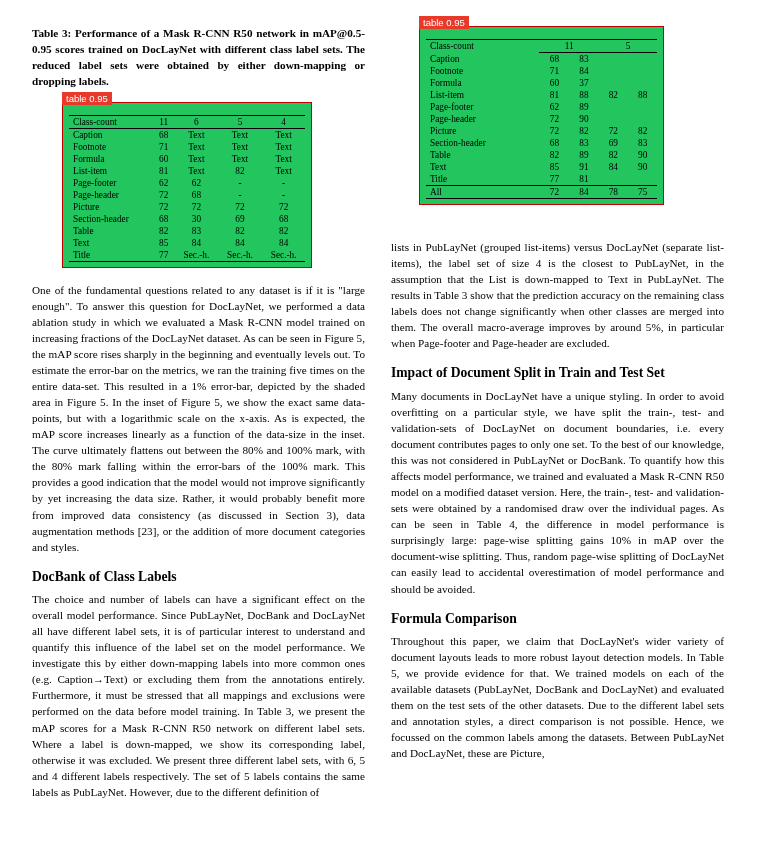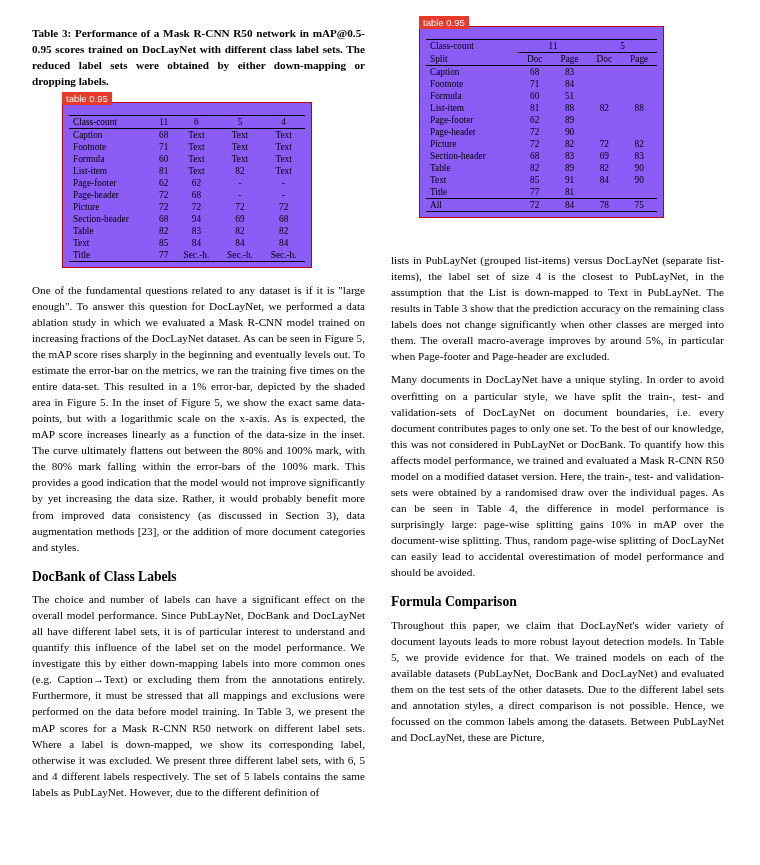--- a/index.html
+++ b/index.html
@@ -40,21 +40,21 @@
     text-align: justify;
     margin: 0 0 12px 0;
   }
   
   .table-wrap {
     position: relative;
     border: 1px solid #c00000;
     margin: 0 auto 6px auto;
     box-sizing: border-box;
     padding: 12px 6px 5px 6px;
-    background: #8b5cf6;
+    background: #22c55e;
   }
   .tw-left { width: 250px; margin-left: 30px; }
   .tw-right { width: 245px; margin-left: 28px; }
   .tag {
     position: absolute;
     top: -11px;
     left: -1px;
     background: #e8392a;
     color: #ffffff;
     font-family: "Liberation Sans", sans-serif;
@@ -167,21 +167,21 @@
             <tr>
               <td class="lbl">Picture</td>
               <td>72</td>
               <td>72</td>
               <td>72</td>
               <td>72</td>
             </tr>
             <tr>
               <td class="lbl">Section-header</td>
               <td>68</td>
-              <td>94</td>
+              <td>30</td>
               <td>69</td>
               <td>68</td>
             </tr>
             <tr>
               <td class="lbl">Table</td>
               <td>82</td>
               <td>83</td>
               <td>82</td>
               <td>82</td>
             </tr>
@@ -217,45 +217,38 @@
 
       <div class="table-wrap tw-right">
         <div class="tag">table 0.95</div>
         <table class="data">
           <tbody>
             <tr class="rule-top">
               <th class="lbl">Class-count</th>
               <th colspan="2" class="span-under">11</th>
               <th colspan="2" class="span-under">5</th>
             </tr>
-            <tr class="rule-thin-bot">
-              <th class="lbl">Split</th>
-              <th>Doc</th>
-              <th>Page</th>
-              <th>Doc</th>
-              <th>Page</th>
-            </tr>
             <tr>
               <td class="lbl">Caption</td>
               <td>68</td>
               <td>83</td>
               <td></td>
               <td></td>
             </tr>
             <tr>
               <td class="lbl">Footnote</td>
               <td>71</td>
               <td>84</td>
               <td></td>
               <td></td>
             </tr>
             <tr>
               <td class="lbl">Formula</td>
               <td>60</td>
-              <td>51</td>
+              <td>37</td>
               <td></td>
               <td></td>
             </tr>
             <tr>
               <td class="lbl">List-item</td>
               <td>81</td>
               <td>88</td>
               <td>82</td>
               <td>88</td>
             </tr>
@@ -316,20 +309,21 @@
               <td>75</td>
             </tr>
           </tbody>
         </table>
       </div>
 
       <div style="height:28px"></div>
 
       <p class="body">lists in PubLayNet (grouped list-items) versus DocLayNet (separate list-items), the label set of size 4 is the closest to PubLayNet, in the assumption that the List is down-mapped to Text in PubLayNet. The results in Table 3 show that the prediction accuracy on the remaining class labels does not change significantly when other classes are merged into them. The overall macro-average improves by around 5%, in particular when Page-footer and Page-header are excluded.</p>
 
+      <h2 class="sec">Impact of Document Split in Train and Test Set</h2>
       <p class="body">Many documents in DocLayNet have a unique styling. In order to avoid overfitting on a particular style, we have split the train-, test- and validation-sets of DocLayNet on document boundaries, i.e. every document contributes pages to only one set. To the best of our knowledge, this was not considered in PubLayNet or DocBank. To quantify how this affects model performance, we trained and evaluated a Mask R-CNN R50 model on a modified dataset version. Here, the train-, test- and validation-sets were obtained by a randomised draw over the individual pages. As can be seen in Table 4, the difference in model performance is surprisingly large: page-wise splitting gains 10% in mAP over the document-wise splitting. Thus, random page-wise splitting of DocLayNet can easily lead to accidental overestimation of model performance and should be avoided.</p>
 
       <h2 class="sec">Formula Comparison</h2>
       <p class="body">Throughout this paper, we claim that DocLayNet's wider variety of document layouts leads to more robust layout detection models. In Table 5, we provide evidence for that. We trained models on each of the available datasets (PubLayNet, DocBank and DocLayNet) and evaluated them on the test sets of the other datasets. Due to the different label sets and annotation styles, a direct comparison is not possible. Hence, we focussed on the common labels among the datasets. Between PubLayNet and DocLayNet, these are Picture,</p>
 
     </div>
 
   </div>
 </div>
 

